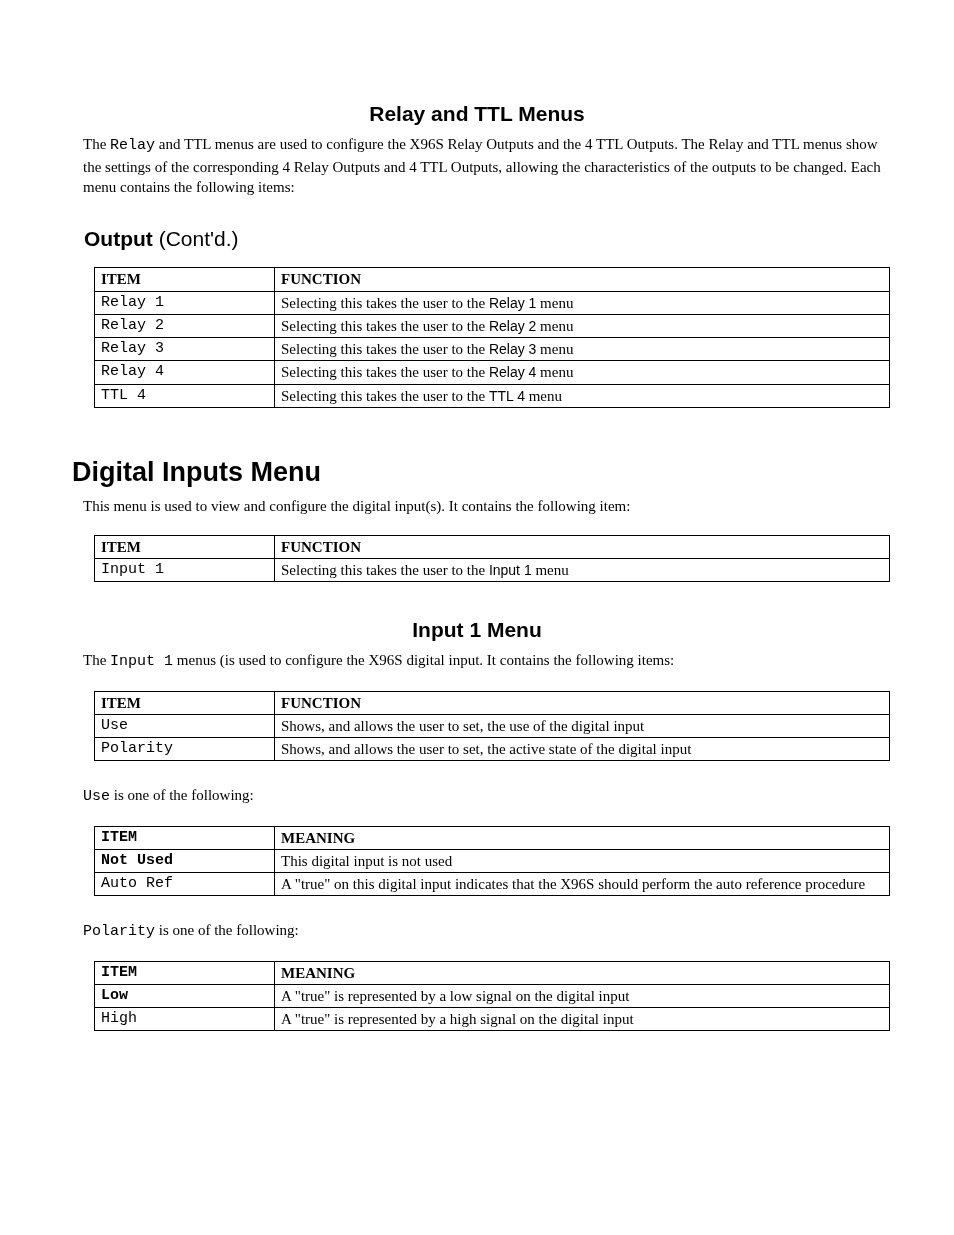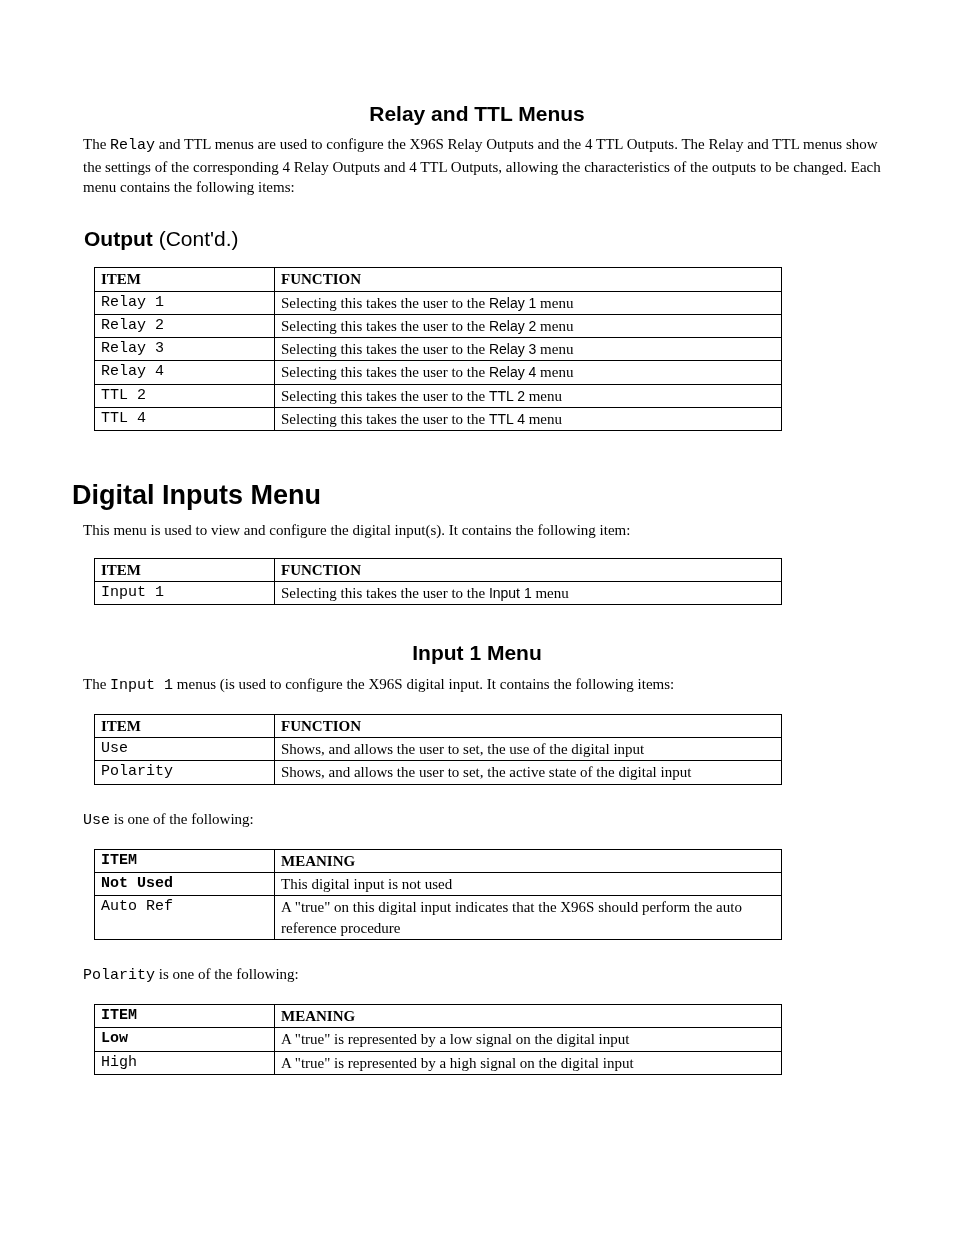--- a/index.html
+++ b/index.html
@@ -32,21 +32,21 @@
     margin: 0 0 14px 12px;
   }
   .mixed-h2 .bold { font-weight: bold; }
   .mixed-h2 .reg  { font-weight: normal; }
   p { margin: 0 0 18px 11px; }
   .mono { font-family: "Courier New", Courier, monospace; font-size: 15px; }
   .monob { font-family: "Courier New", Courier, monospace; font-size: 15px; font-weight: bold; }
   .sans { font-family: Arial, Helvetica, sans-serif; font-size: 14px; }
   table {
     border-collapse: collapse;
-    width: 688px;
+    width: 796px;
     margin: 0 0 24px 22px;
   }
   th, td {
     border: 1px solid #000;
     padding: 1px 6px;
     text-align: left;
     vertical-align: top;
     font-size: 15px;
   }
   th { font-weight: bold; }
@@ -88,24 +88,20 @@
       </tr>
   <tr>
         <td class="mono">Relay 3</td>
         <td><span>Selecting this takes the user to the </span><span class="sans">Relay 3</span><span> menu</span></td>
       </tr>
   <tr>
         <td class="mono">Relay 4</td>
         <td><span>Selecting this takes the user to the </span><span class="sans">Relay 4</span><span> menu</span></td>
       </tr>
   <tr>
-        <td class="mono">TTL 2</td>
-        <td><span>Selecting this takes the user to the </span><span class="sans">TTL 2</span><span> menu</span></td>
-      </tr>
-  <tr>
         <td class="mono">TTL 4</td>
         <td><span>Selecting this takes the user to the </span><span class="sans">TTL 4</span><span> menu</span></td>
       </tr>
 </tbody>
   </table>
 
 <div class="gap-md"></div>
 
 <h1>Digital Inputs Menu</h1>
 <p>This menu is used to view and configure the digital input(s).  It contains the following item:</p>

